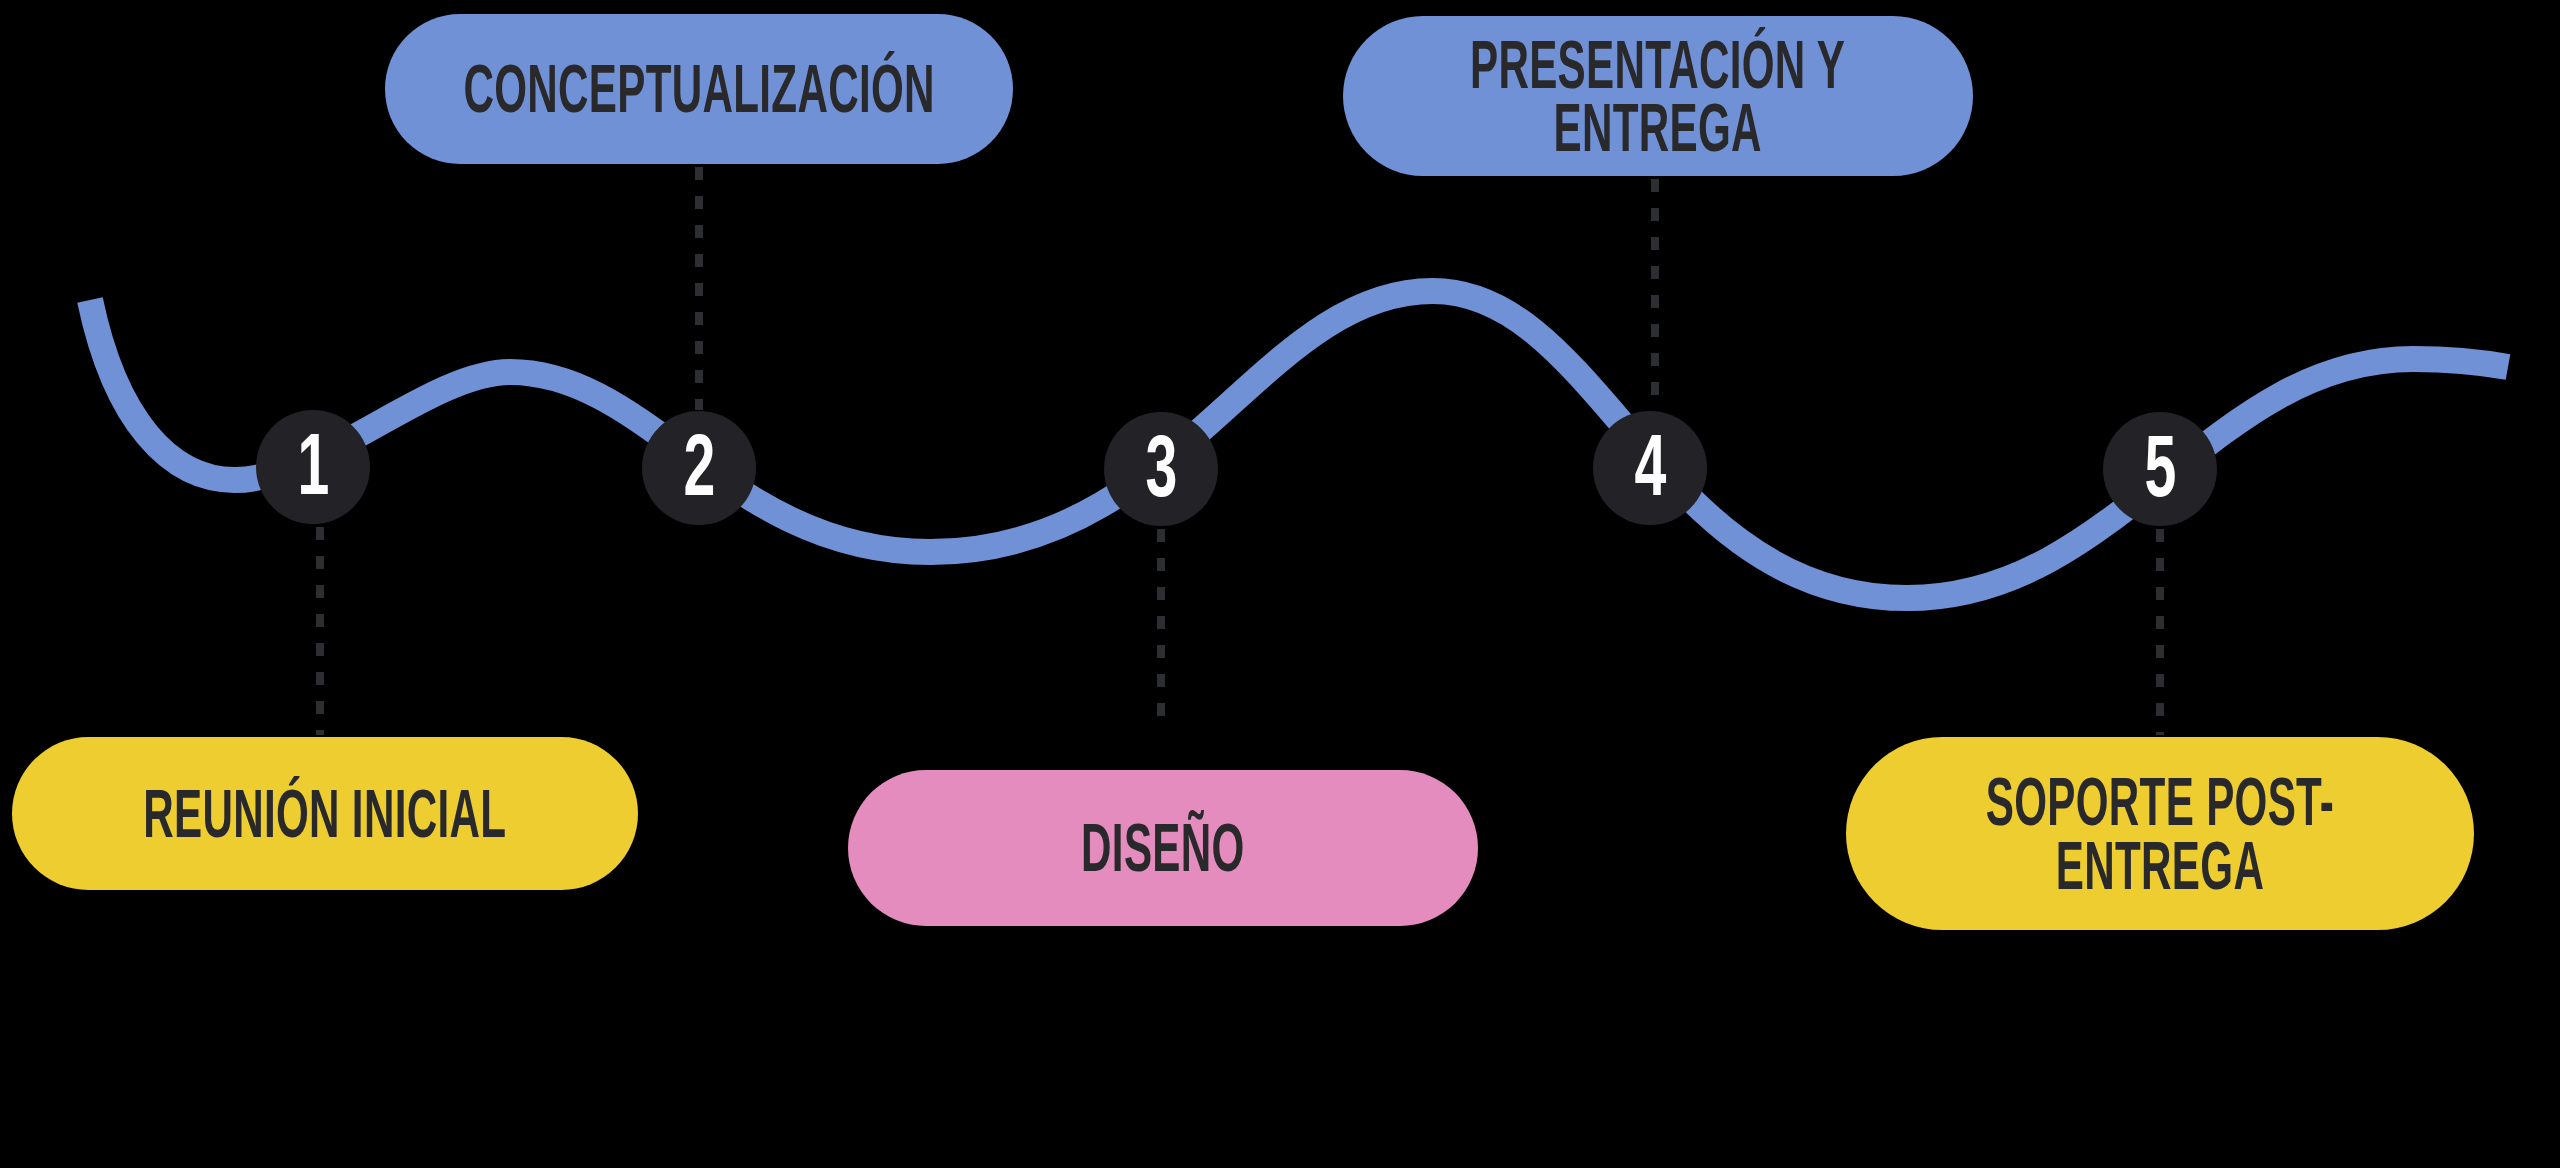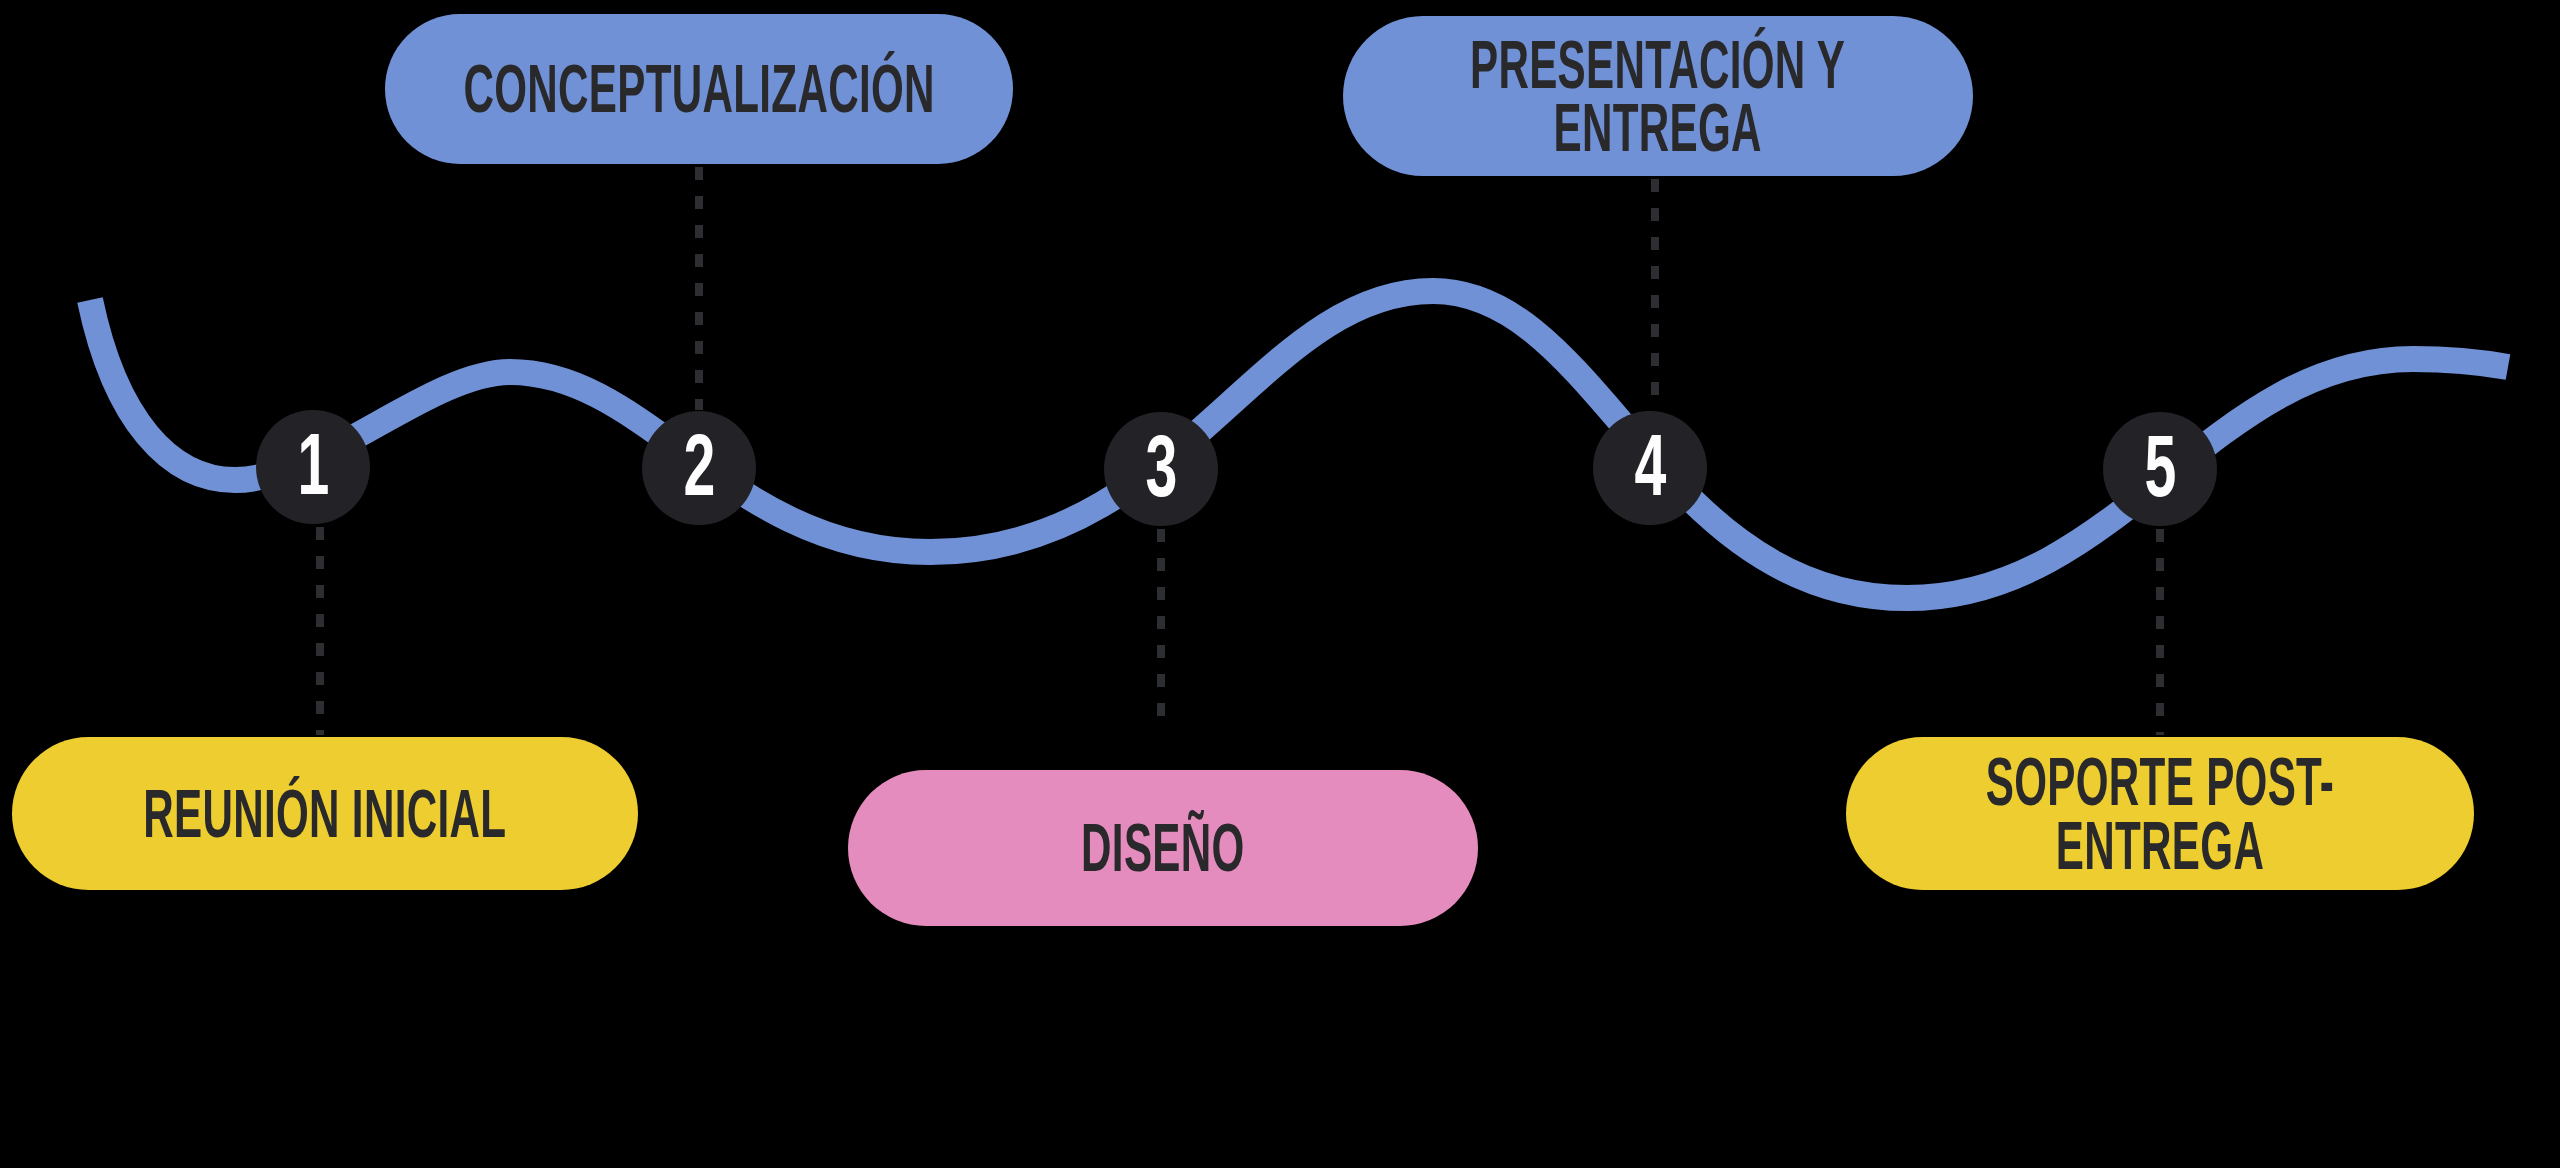--- a/index.html
+++ b/index.html
@@ -95,21 +95,21 @@
     <span class="pill-label">PRESENTACIÓN Y
 ENTREGA</span>
   </div>
 
   <div class="pill yellow" style="left:12px; top:737px; width:626px; height:153px;">
     <span class="pill-label">REUNIÓN INICIAL</span>
   </div>
   <div class="pill pink" style="left:848px; top:770px; width:630px; height:156px;">
     <span class="pill-label">DISEÑO</span>
   </div>
-  <div class="pill yellow" style="left:1846px; top:737px; width:628px; height:153px;">
+  <div class="pill yellow" style="left:1846px; top:737px; width:628px; height:193px;">
     <span class="pill-label">SOPORTE POST-ENTREGA</span>
   </div>
 
   <div class="step-circle" style="left:256px; top:410px;">
     <span class="circle-number">1</span>
   </div>
   <div class="step-circle" style="left:642px; top:411px;">
     <span class="circle-number">2</span>
   </div>
   <div class="step-circle" style="left:1104px; top:412px;">

